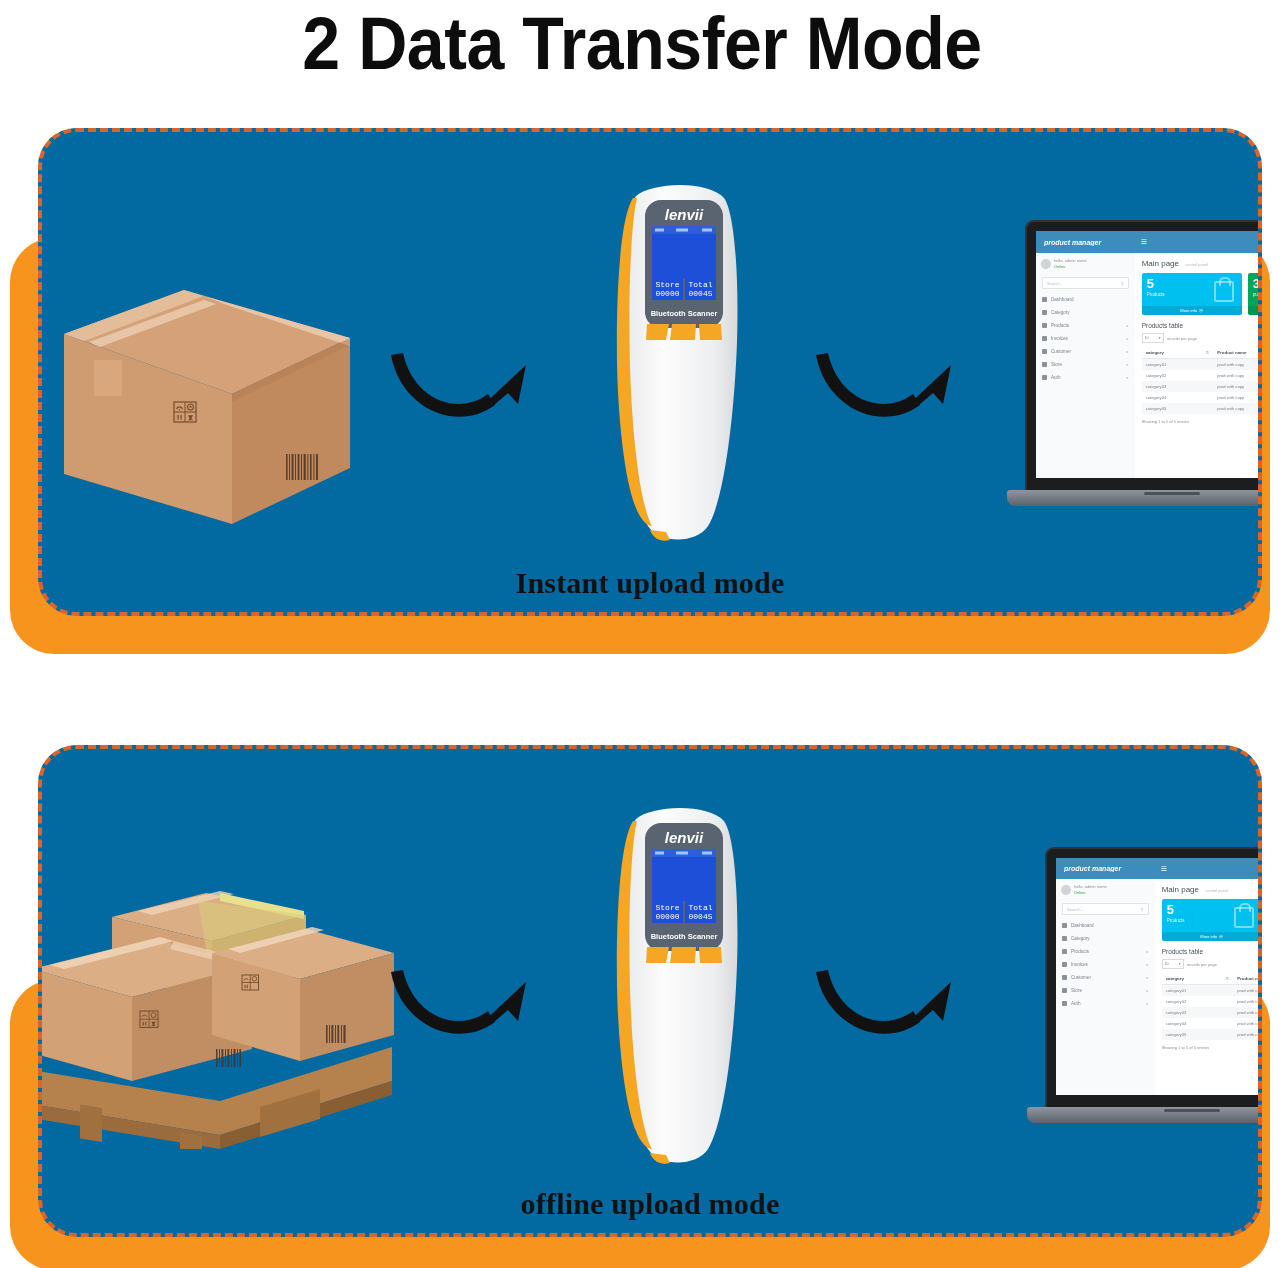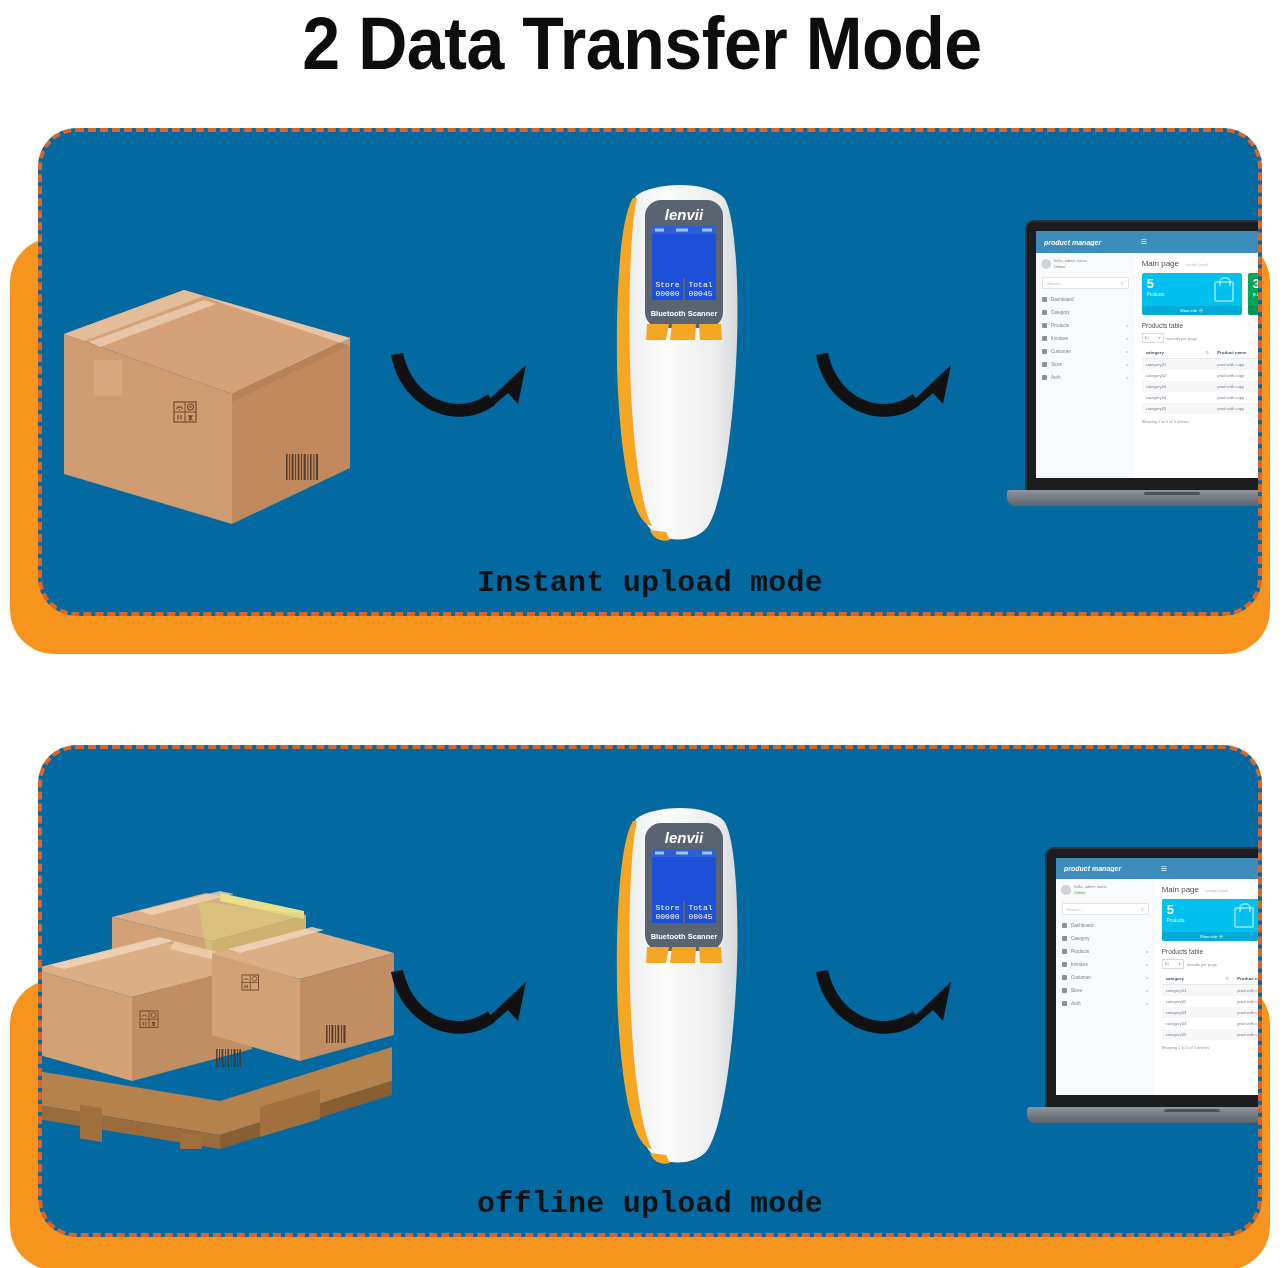--- a/index.html
+++ b/index.html
@@ -25,21 +25,21 @@
 
   .dashed-panel{
     position:absolute;left:28px;top:0px;width:1224px;height:488px;
     background:#0369a1;border:4px dashed #D9652B;border-radius:38px;
     box-sizing:border-box;overflow:hidden;
   }
   .p2 .dashed-panel{height:492px;}
 
   .caption{
     position:absolute;width:100%;text-align:center;left:0;
-    font-family:Liberation Mono, monospace;
+    font-family:Liberation Serif, serif;
     font-weight:600;font-size:30px;color:#111;letter-spacing:.2px;
   }
   .p1 .caption{top:434px;}
   .p2 .caption{top:438px;}
 
   
   .arrow{position:absolute;}
 
   
   .box-single{position:absolute;left:12px;top:110px;width:300px;height:300px;}

